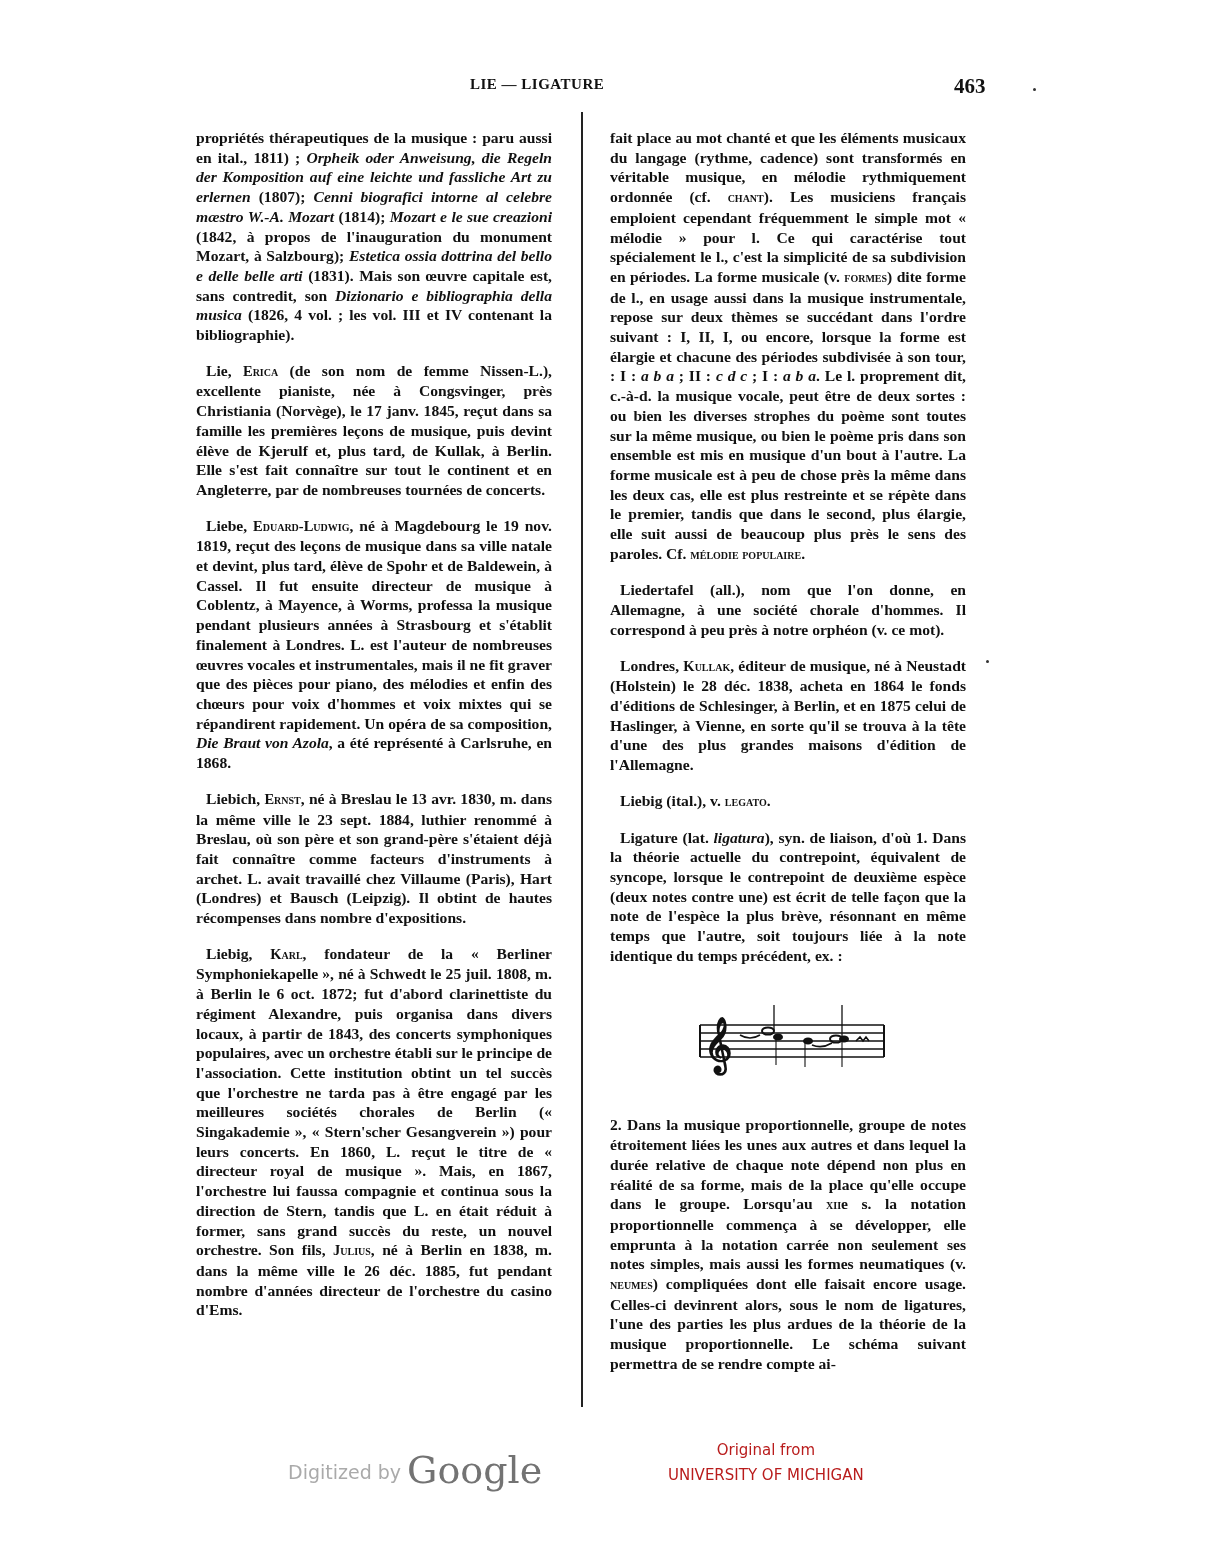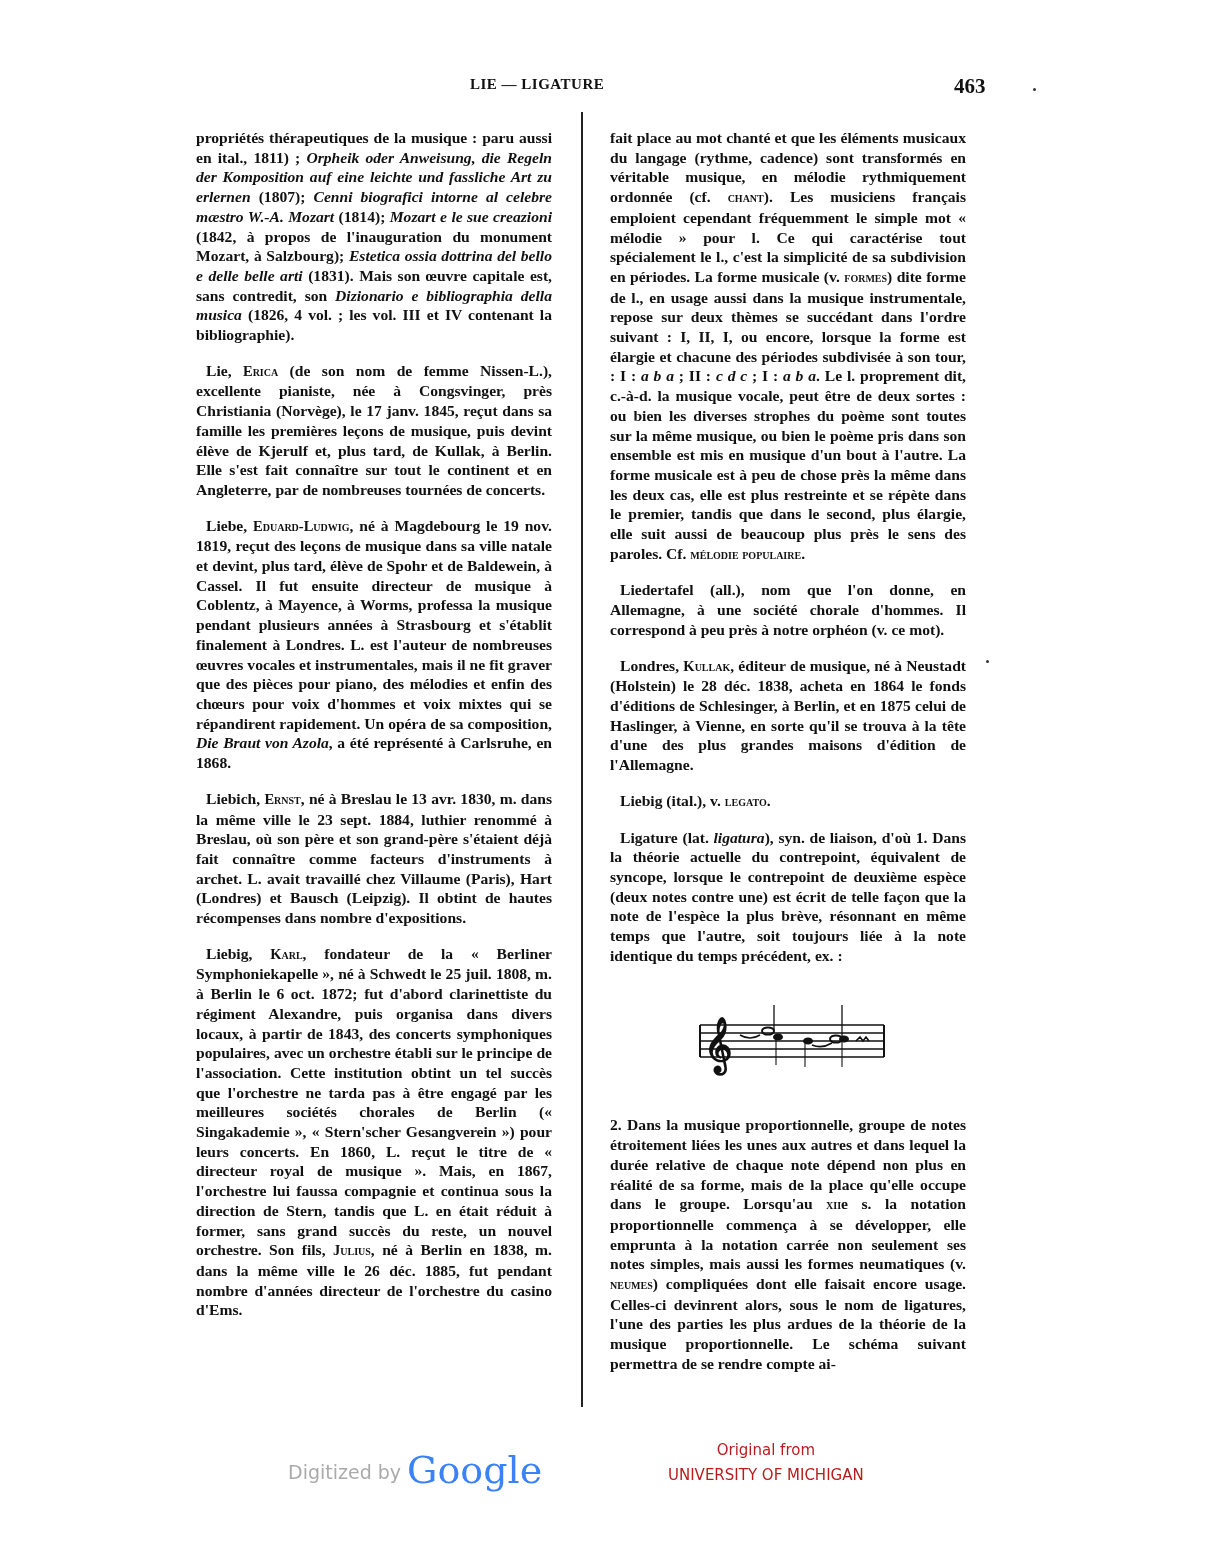--- a/index.html
+++ b/index.html
@@ -17,21 +17,21 @@
   .col-right { left: 594px; width: 388px; }
   .divider { position: absolute; left: 581px; top: 112px; width: 1.5px; height: 1295px; background: #222; }
   .col p { margin: 16px; text-indent: 0; }
   .col p.entry { text-indent: 10px; }
   .hw { font-weight: 900; }
   .sc { font-variant: small-caps; font-size: 14.5px; }
   .it { font-style: italic; }
   .music { display: block; margin: 36px auto 34px auto; width: 200px; height: 80px; }
   .footer { position: absolute; top: 1438px; font-family: "DejaVu Sans", sans-serif; color: #aaa; }
   .google { left: 288px; font-size: 19px; top: 1448px; }
-  .google .g-logo { font-family: "DejaVu Serif", serif; font-size: 38px; color: #3b82f6; vertical-align: -4px; }
+  .google .g-logo { font-family: "DejaVu Serif", serif; font-size: 38px; color: #737373; vertical-align: -4px; }
   .umich { left: 668px; text-align: center; font-size: 15px; line-height: 25px; color: #b91c1c; }
 </style>
 </head>
 <body>
 
 <div class="page">
   <div class="running-head">LIE — LIGATURE</div>
   <div class="page-number">463</div>
   <span class="dot" style="left:1033px;top:88px;"></span>
   <span class="dot" style="left:986px;top:660px;"></span>

